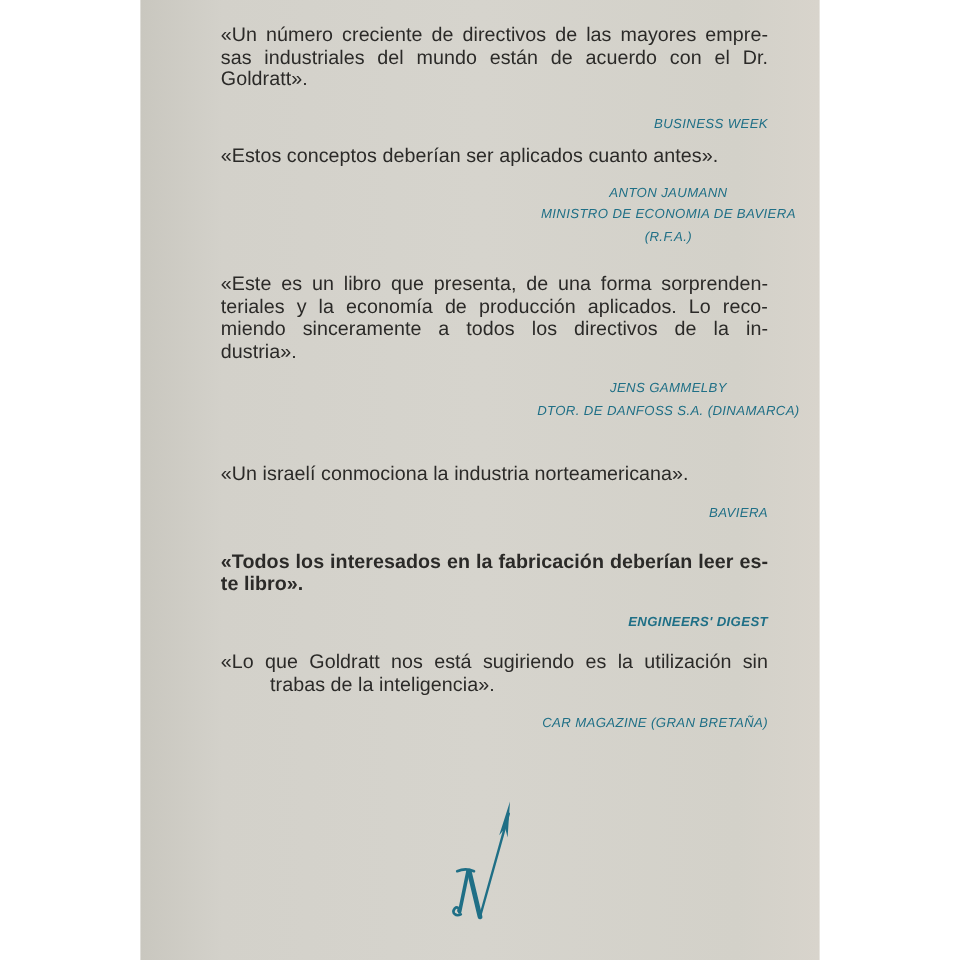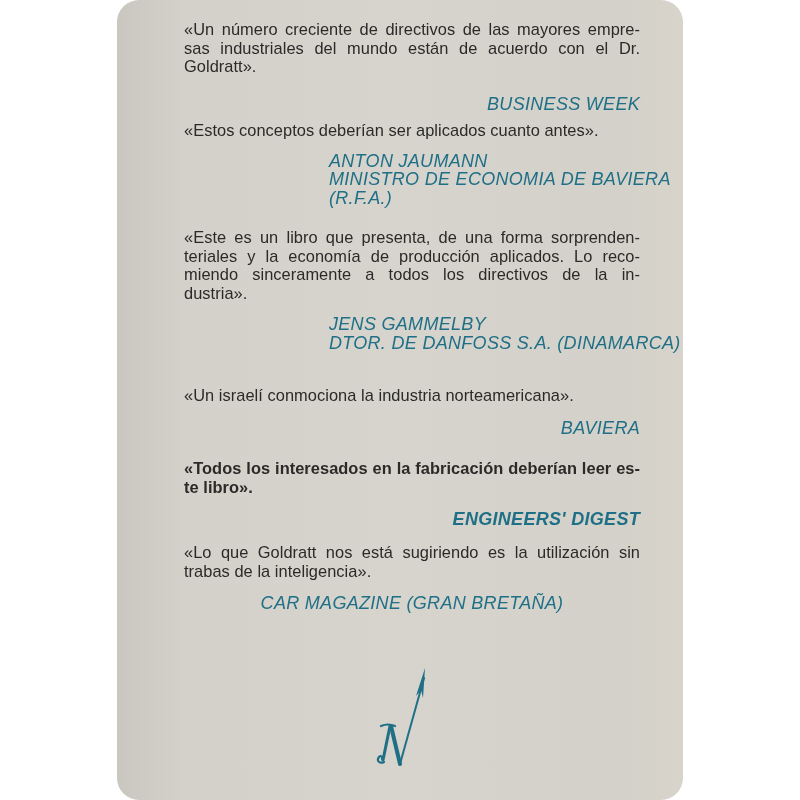--- a/index.html
+++ b/index.html
@@ -10,48 +10,47 @@
       background: #ffffff;
       overflow: hidden;
     }
     .page {
       position: absolute;
       left: 117px;
       top: 0;
       width: 566px;
       height: 800px;
       background: linear-gradient(90deg, #c9c7bf 0%, #d3d1ca 12%, #d6d4cd 50%, #d3d1c9 88%, #d8d4cc 100%);
-      border-radius: 22px;
     }
     .col {
       position: absolute;
       left: 67px;
       width: 456px;
       font-family: "Liberation Sans", sans-serif;
       color: #2b2a28;
     }
     .quote {
       font-size: 16.4px;
       line-height: 18.6px;
       text-align: justify;
       text-align-last: left;
       letter-spacing: 0.05px;
       margin: 0;
     }
     .attr {
       font-family: "Liberation Sans", sans-serif;
       font-style: italic;
-      font-size: 18px;
+      font-size: 11px;
       line-height: 18.6px;
       color: #1f6f86;
       letter-spacing: 0.3px;
       margin: 0;
     }
     .attr.right { text-align: right; }
-    .attr.block { padding-left: 145px; }
+    .attr.block { padding-left: 145px; text-align: center; }
     .block { position: absolute; left: 0; width: 456px; }
     .logo {
       position: absolute;
       left: 253px;
       top: 660px;
       width: 60px;
       height: 110px;
     }
   </style>
 </head>
@@ -110,23 +109,23 @@
         <span style="display:block;">te libro».</span>
       </p>
       <p class="attr right" style="margin-top:14px;">
         <span>ENGINEERS' DIGEST</span>
       </p>
     </div>
 
     <div class="block" style="top:543px;">
       <p class="quote">
         <span style="display:block;text-align:justify;text-align-last:justify;">«Lo que Goldratt nos está sugiriendo es la utilización sin</span>
-        <span style="display:block;">trabas de la inteligencia».</span>
+        <span style="display:block;margin-left:41px;">trabas de la inteligencia».</span>
       </p>
-      <p class="attr right" style="margin-top:14px;text-align:center;">
+      <p class="attr right" style="margin-top:14px;">
         <span>CAR MAGAZINE (GRAN BRETAÑA)</span>
       </p>
     </div>
 
   </div>
 
   <svg class="logo" viewBox="0 0 60 110" xmlns="http://www.w3.org/2000/svg">
     <g fill="none" stroke="#1f6f86" stroke-linecap="round" stroke-linejoin="round">
 
       <path d="M14 102 C10 104 6 101 9 97 C11 95 13 97 12 99" stroke-width="2.2"></path>

